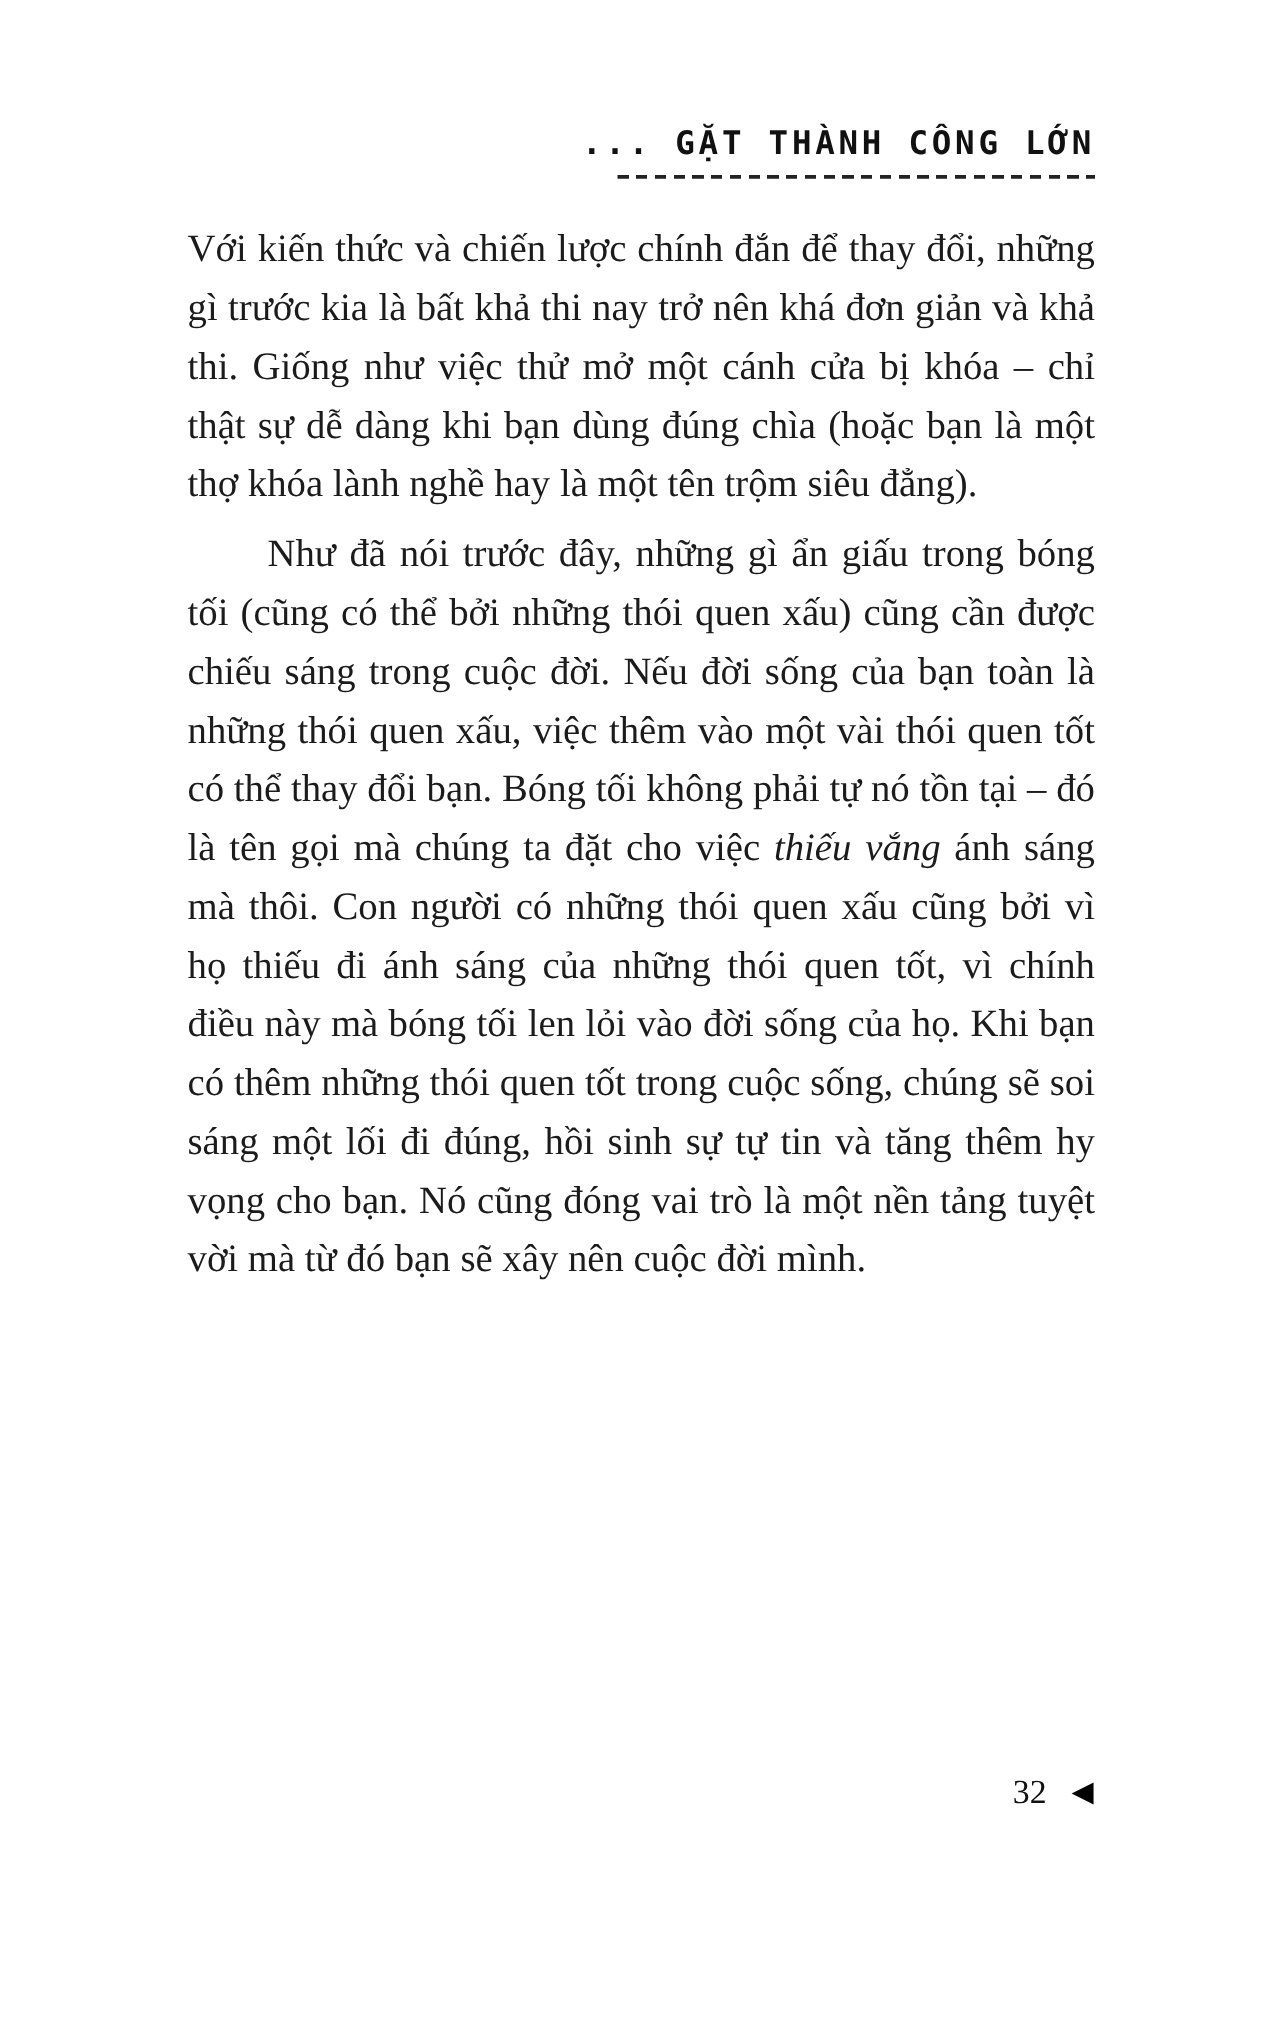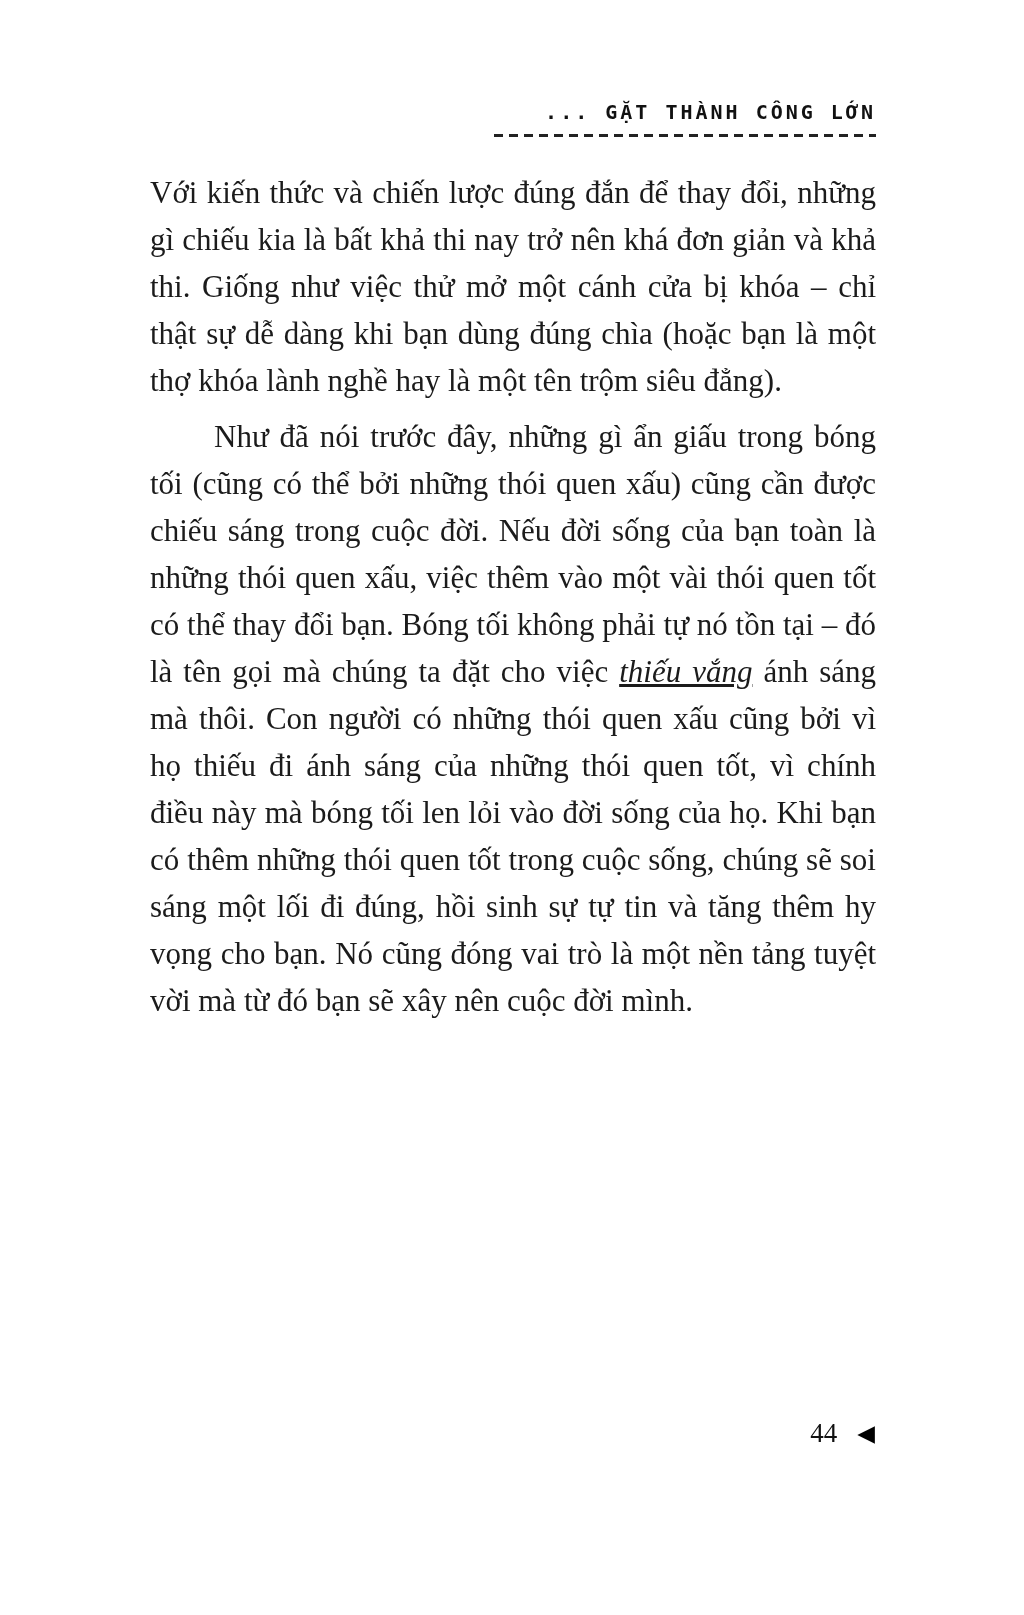--- a/index.html
+++ b/index.html
@@ -19,42 +19,42 @@
     position: absolute;
     left: 150px;
     top: 100px;
     width: 726px;
   }
   .page-header { text-align: right; }
   .header-title {
     display: inline-block;
     font-family: "DejaVu Sans Mono", monospace;
     font-weight: bold;
-    font-size: 20px;
+    font-size: 26px;
     letter-spacing: 3px;
     color: #111111;
     white-space: nowrap;
   }
   .dashed-rule {
     margin-top: 10px;
     margin-left: auto;
     width: 382px;
     height: 3px;
     background: repeating-linear-gradient(to right, #222222 0 9px, transparent 9px 15px);
   }
   .body-text {
     margin-top: 32px;
     font-size: 31px;
     line-height: 47px;
     text-align: justify;
     text-justify: inter-word;
   }
   .para { margin-bottom: 9px; }
   .para.indent { text-indent: 64px; }
-  .italic { font-style: italic; text-decoration: underline; }
+  .italic { font-style: italic; }
   .page-footer {
     position: absolute;
     right: 149px;
     top: 1418px;
     display: flex;
     align-items: center;
     gap: 20px;
     color: #111111;
   }
   .page-number {
@@ -72,23 +72,23 @@
 
 <div class="page">
   <div class="content">
 
     <header class="page-header">
       <span class="header-title">... GẶT THÀNH CÔNG LỚN</span>
       <div class="dashed-rule"></div>
     </header>
 
     <main class="body-text" id="paragraphs">
-        <p class="para"><span>Với kiến thức và chiến lược đúng đắn để thay đổi, những gì chiếu kia là bất khả thi nay trở nên khá đơn giản và khả thi. Giống như việc thử mở một cánh cửa bị khóa – chỉ thật sự dễ dàng khi bạn dùng đúng chìa (hoặc bạn là một thợ khóa lành nghề hay là một tên trộm siêu đẳng).</span></p>
+        <p class="para"><span>Với kiến thức và chiến lược chính đắn để thay đổi, những gì trước kia là bất khả thi nay trở nên khá đơn giản và khả thi. Giống như việc thử mở một cánh cửa bị khóa – chỉ thật sự dễ dàng khi bạn dùng đúng chìa (hoặc bạn là một thợ khóa lành nghề hay là một tên trộm siêu đẳng).</span></p>
         <p class="para indent"><span>Như đã nói trước đây, những gì ẩn giấu trong bóng tối (cũng có thể bởi những thói quen xấu) cũng cần được chiếu sáng trong cuộc đời. Nếu đời sống của bạn toàn là những thói quen xấu, việc thêm vào một vài thói quen tốt có thể thay đổi bạn. Bóng tối không phải tự nó tồn tại – đó là tên gọi mà chúng ta đặt cho việc </span><span class="italic">thiếu vắng</span><span> ánh sáng mà thôi. Con người có những thói quen xấu cũng bởi vì họ thiếu đi ánh sáng của những thói quen tốt, vì chính điều này mà bóng tối len lỏi vào đời sống của họ. Khi bạn có thêm những thói quen tốt trong cuộc sống, chúng sẽ soi sáng một lối đi đúng, hồi sinh sự tự tin và tăng thêm hy vọng cho bạn. Nó cũng đóng vai trò là một nền tảng tuyệt vời mà từ đó bạn sẽ xây nên cuộc đời mình.</span></p>
       </main>
 
   </div>
 
   <footer class="page-footer">
-    <span class="page-number">44</span>
+    <span class="page-number">32</span>
     <span class="marker-icon">◀</span>
   </footer>
 </div>
 
 </body></html>

